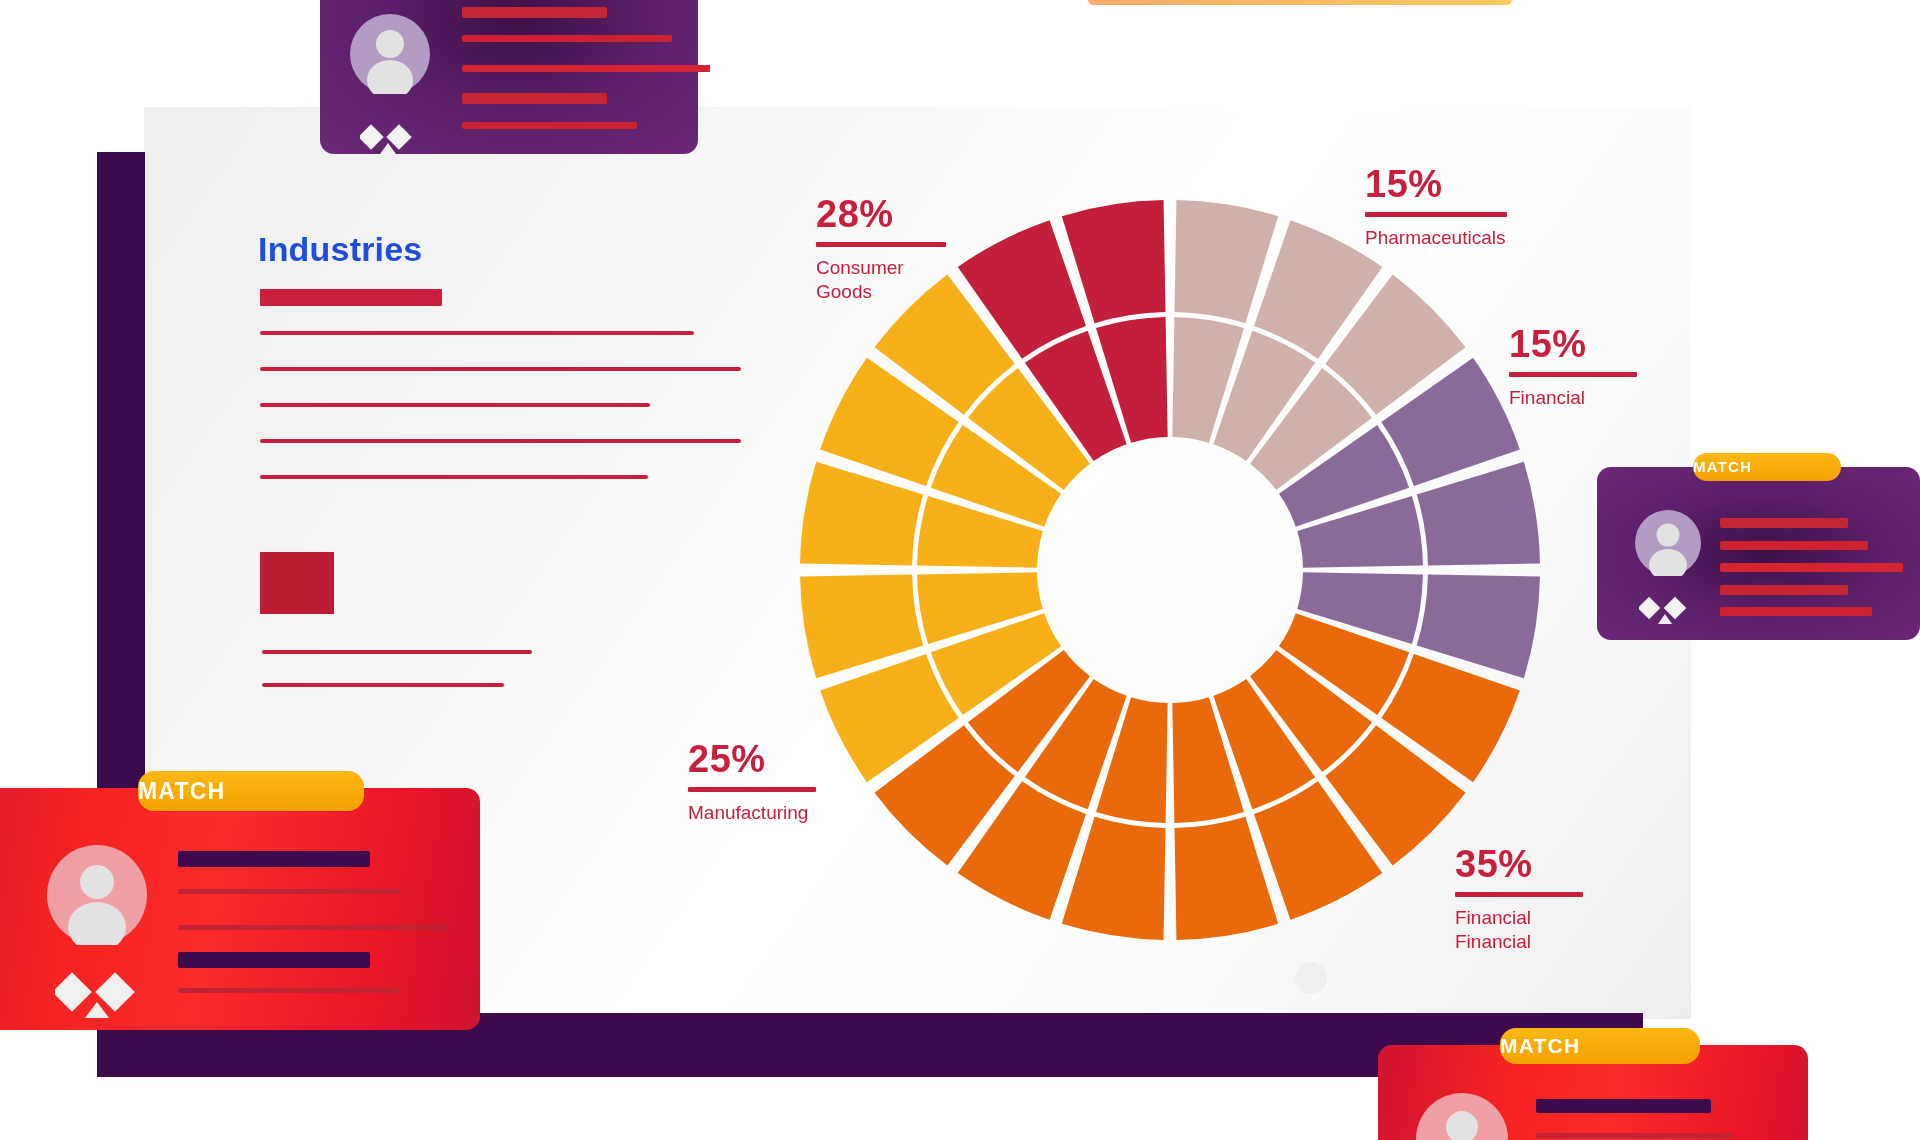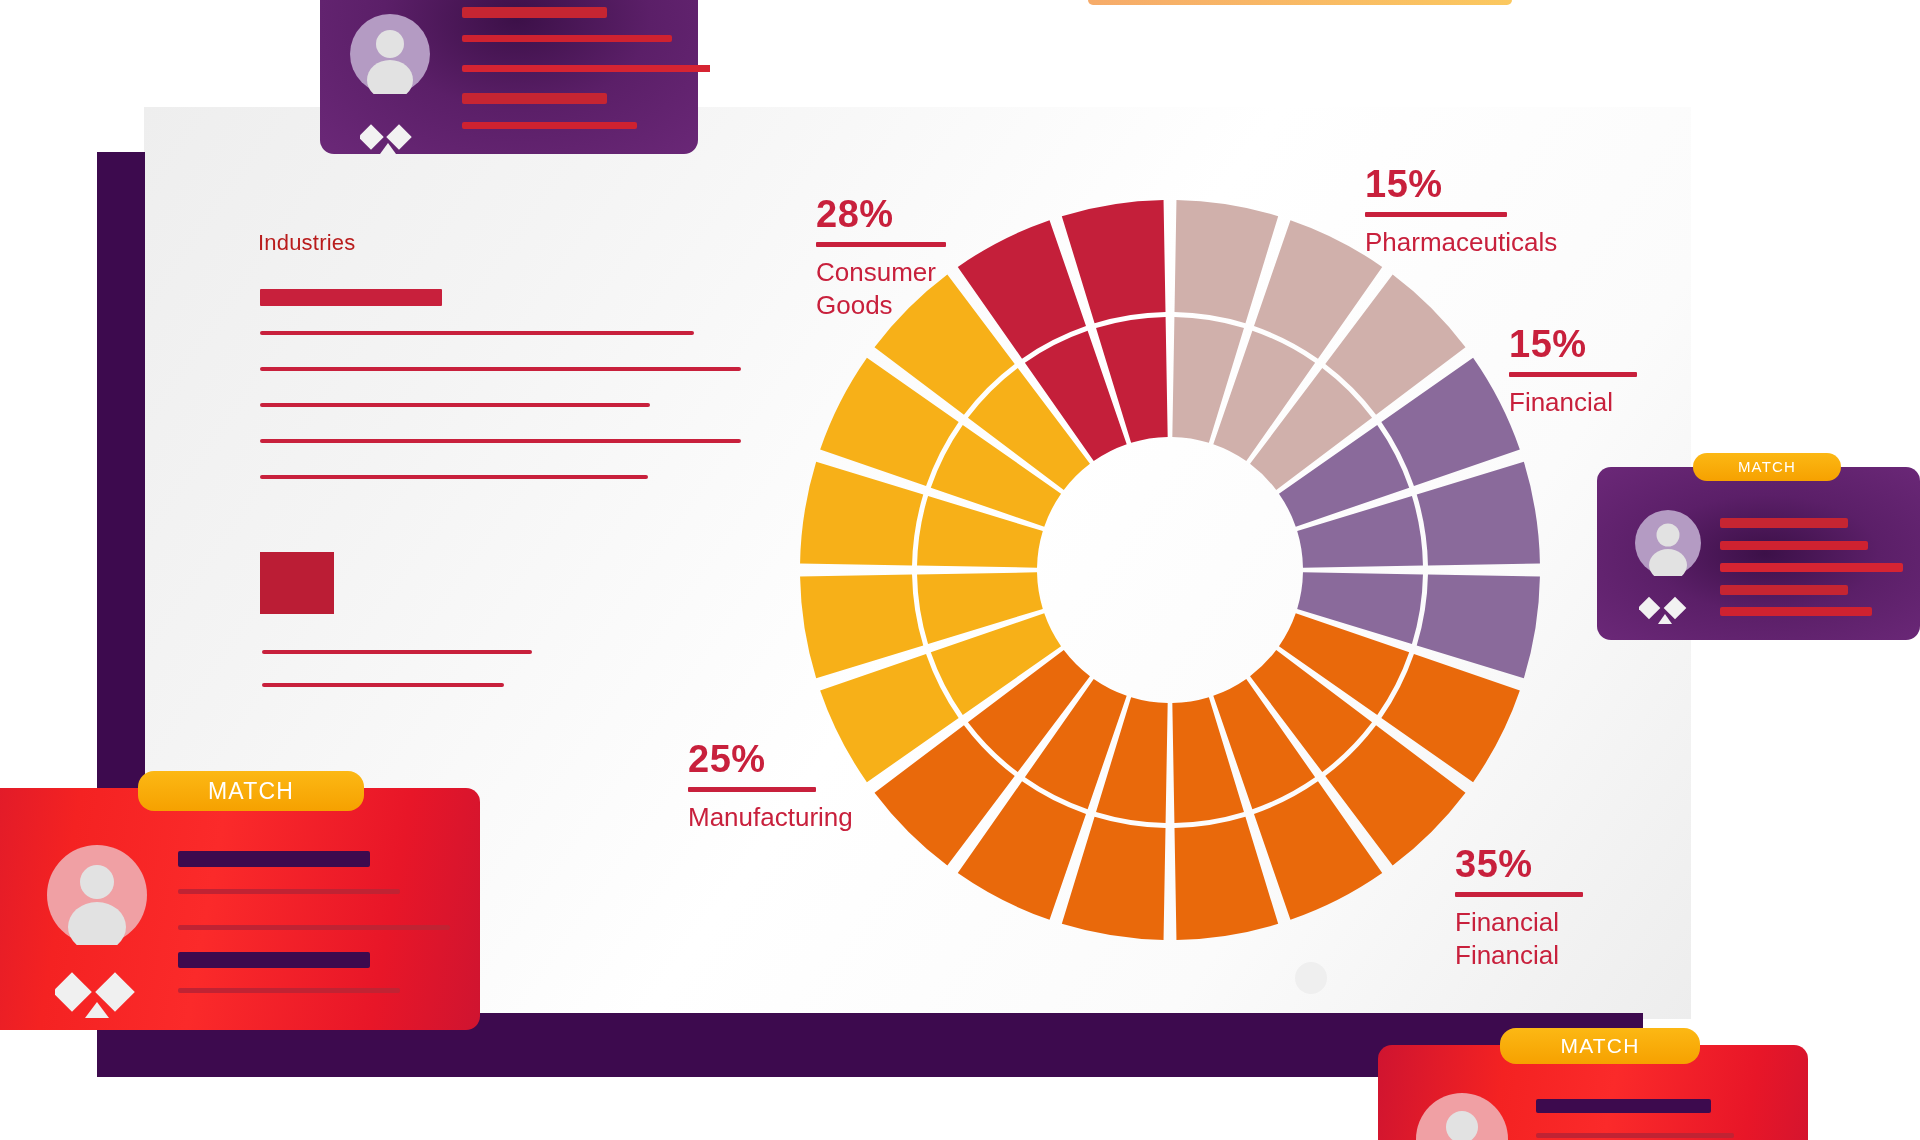--- a/index.html
+++ b/index.html
@@ -24,34 +24,34 @@
   #top-right-sliver{
     left:1088px;top:0px;width:424px;height:5px;
     background:linear-gradient(90deg,#f6ab6a,#fbc85f);border-radius:0 0 10px 10px;
   }
   #grey-dot{
     left:1295px;top:962px;width:32px;height:32px;border-radius:50%;background:#efefef;
   }
 
   
   #industries-title{
-    left:258px;top:230px;font-size:22px;font-weight:normal;color:#b91c1c;letter-spacing:.2px;
+    left:258px;top:230px;font-size:34px;font-weight:bold;color:#1d4ed8;letter-spacing:.2px;
   }
   .bar{position:absolute;background:#c8203c;border-radius:1px;}
   .thinbar{position:absolute;background:#c8203c;height:4px;border-radius:2px;}
   #block-box{left:260px;top:552px;width:74px;height:62px;background:#bb1d35;}
 
   
   #donut{left:800px;top:200px;width:740px;height:740px;}
 
   
   .callout{position:absolute;color:#c8203c;}
   .callout .pct{font-size:38px;font-weight:bold;line-height:1;letter-spacing:.5px;}
   .callout .rule{height:5px;background:#c8203c;margin:9px 0 9px 0;border-radius:1px;}
-  .callout .name{font-size:26px;line-height:1.28;font-weight:400;}
+  .callout .name{font-size:19px;line-height:1.28;font-weight:400;}
 
   #cl-consumer{left:816px;top:195px;}
   #cl-consumer .rule{width:130px;}
   #cl-pharma{left:1365px;top:165px;}
   #cl-pharma .rule{width:142px;}
   #cl-tech{left:1509px;top:325px;}
   #cl-tech .rule{width:128px;}
   #cl-finserv{left:1455px;top:845px;}
   #cl-finserv .rule{width:128px;}
   #cl-manu{left:688px;top:712px;margin-top:28px;}
@@ -61,21 +61,21 @@
   .card{position:absolute;border-radius:14px;overflow:visible;}
   .card .inner{position:absolute;inset:0;border-radius:14px;}
   .card.purple .inner{
     background:radial-gradient(ellipse at 52% 50%,#3c1048 0%,#5b1f68 48%,#6b2878 100%);
   }
   .card.red .inner{
     background:linear-gradient(100deg,#cf1430 0%,#f42222 28%,#fb2a2a 52%,#e81628 82%,#cf1430 100%);
   }
   .match-badge{
     position:absolute;background:linear-gradient(180deg,#fcb814,#f6a100);
-    border-radius:16px;color:#ffffff;font-weight:normal;text-align:center;
+    border-radius:16px;color:#ffffff;font-weight:bold;text-align:left;
     letter-spacing:1.2px;
   }
   .avatar{position:absolute;border-radius:50%;}
   .card.purple .avatar{background:#b49bc3;}
   .card.red .avatar{background:#f0a0a4;}
   .avatar svg{position:absolute;inset:0;width:100%;height:100%;}
   .logo{position:absolute;}
   .logo svg{width:100%;height:100%;display:block;}
   .cline{position:absolute;border-radius:2px;}
 

